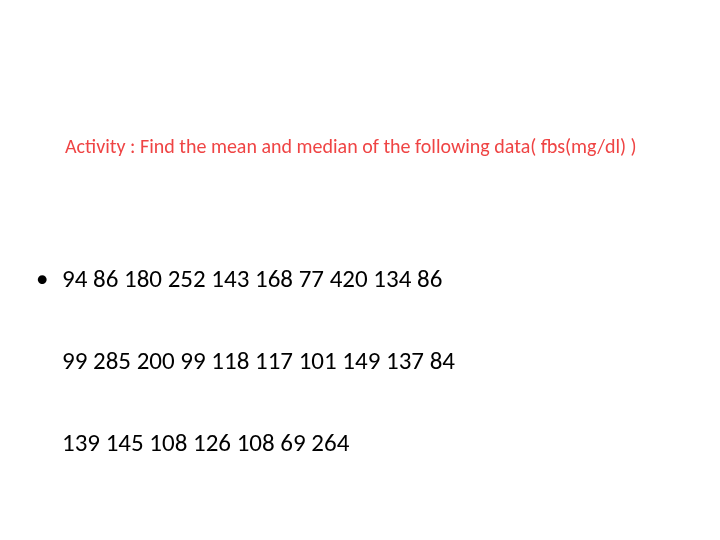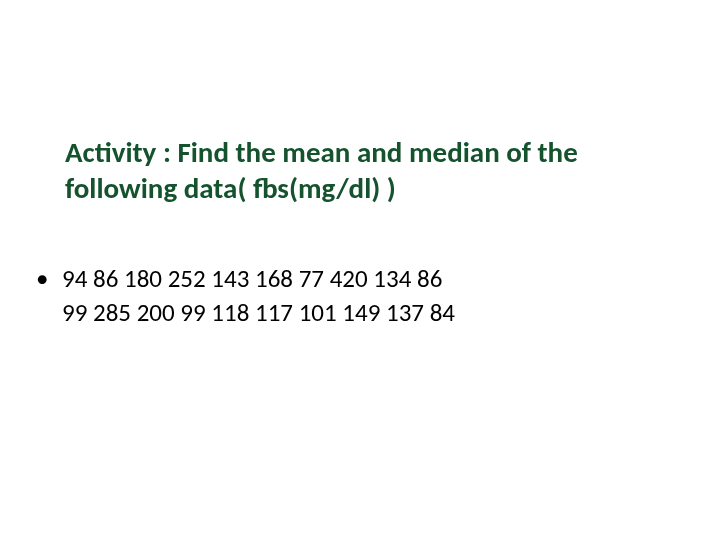--- a/index.html
+++ b/index.html
@@ -16,24 +16,24 @@
     width: 720px;
     height: 540px;
     position: relative;
     box-sizing: border-box;
   }
   .title {
     position: absolute;
     left: 65px;
     top: 134px;
     width: 595px;
-    font-size: 29px;
+    font-size: 20px;
     line-height: 1.25;
-    color: #14532d;
-    font-weight: 700;
+    color: #ef4444;
+    font-weight: 400;
   }
   .body {
     position: absolute;
     left: 32px;
     top: 262px;
     width: 640px;
     font-size: 25px;
     line-height: 1.35;
     color: #000000;
   }
@@ -46,30 +46,32 @@
     flex: 0 0 30px;
     text-align: left;
     padding-left: 4px;
     box-sizing: border-box;
   }
   .bullet-text {
     flex: 1;
   }
   .indent {
     padding-left: 30px;
+    margin-top: 48px;
   }
 </style>
 </head>
 <body>
 
 <div class="slide">
 
   <div class="title">Activity : Find the mean and median of the following data( fbs(mg/dl) )</div>
 
   <div class="body">
     <div class="bullet-row">
       <div class="bullet">•</div>
       <div class="bullet-text">94 86 180 252 143 168 77 420 134   86</div>
     </div>
     <div class="indent">99 285 200 99 118 117 101 149 137 84</div>
+    <div class="indent">139 145 108 126 108 69 264</div>
   </div>
 
 </div>
 
 </body></html>

